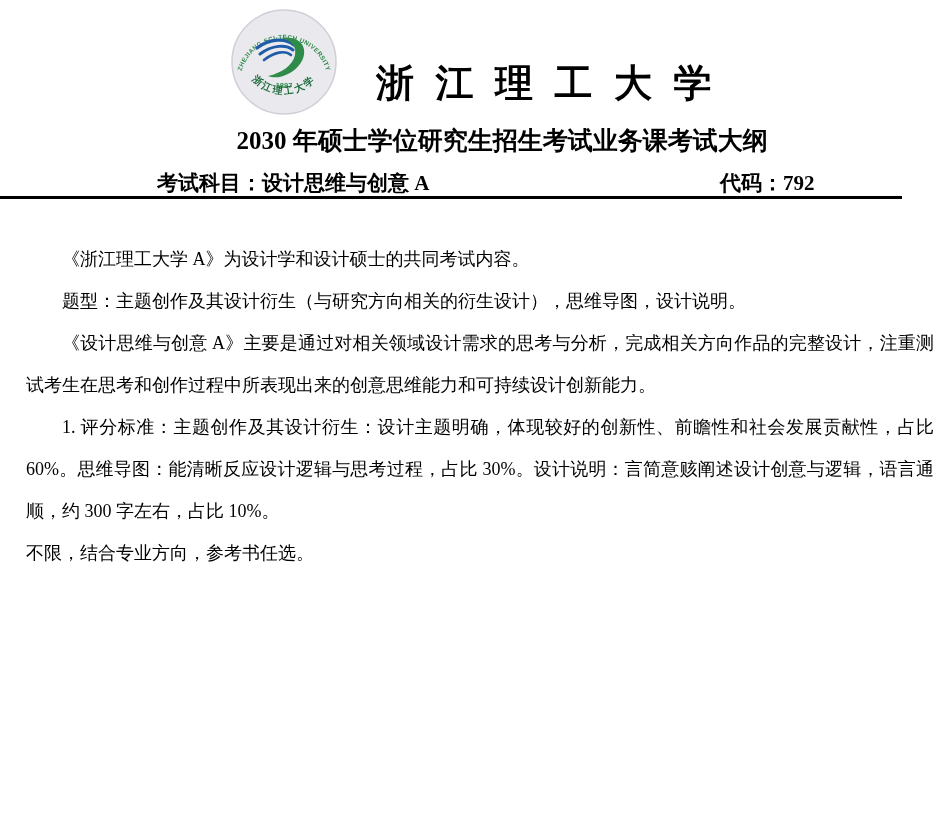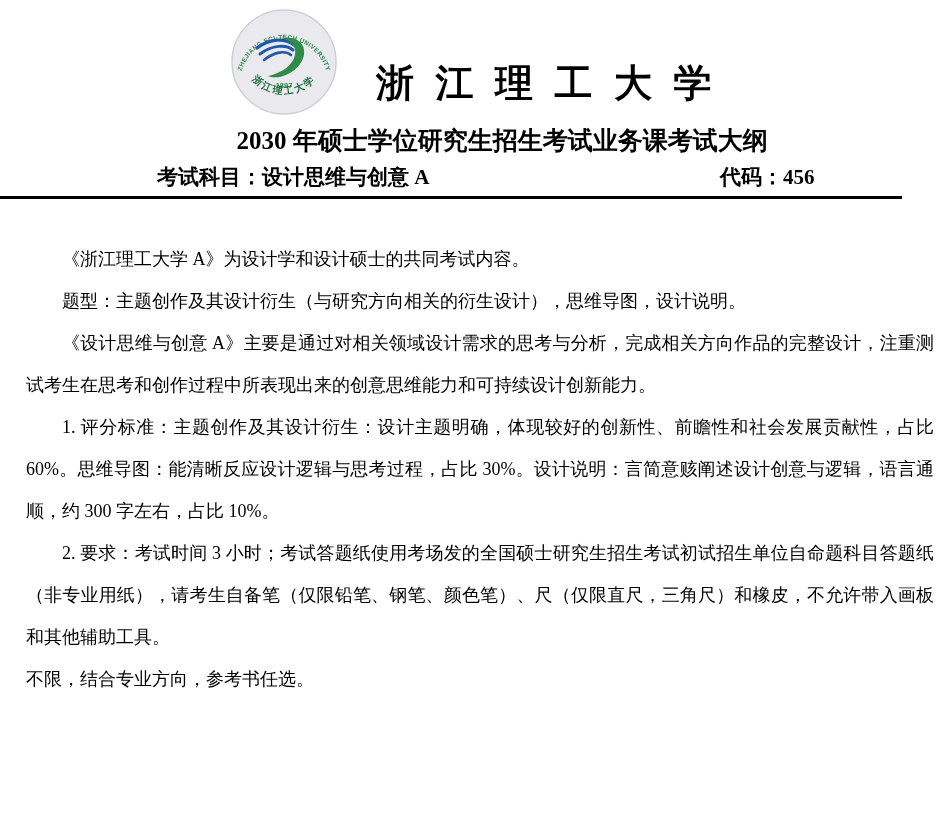--- a/index.html
+++ b/index.html
@@ -34,21 +34,21 @@
   .doc-title {
     position: absolute;
     left: 502px;
     top: 127px;
     transform: translateX(-50%);
     font-size: 25px;
     font-weight: bold;
     white-space: nowrap;
     line-height: 1.1;
   }
-  .subject-row { position: absolute; top: 163px; left: 0; width: 938px; height: 28px; text-align: right; }
+  .subject-row { position: absolute; top: 169px; left: 0; width: 938px; height: 28px; text-align: right; }
   .subject-label {
     position: absolute;
     left: 157px;
     top: 0;
     font-size: 21px;
     font-weight: bold;
     white-space: nowrap;
   }
   .code-label {
     position: absolute;
@@ -110,28 +110,27 @@
         <textPath href="#arcBottom" startOffset="50%" text-anchor="middle">浙江理工大学</textPath>
       </text>
     </svg>
 
     <div class="univ-name">浙 江 理 工 大 学</div>
 
     <div class="doc-title">2030 年硕士学位研究生招生考试业务课考试大纲</div>
 
     <div class="subject-row">
       <span class="subject-label">考试科目：设计思维与创意 A</span>
-      <span class="code-label">代码：456</span>
+      <span class="code-label">代码：792</span>
     </div>
 
     <div class="thick-rule"></div>
   </div>
 
   <div class="body-text">
     <p class="para">《浙江理工大学 A》为设计学和设计硕士的共同考试内容。</p>
     <p class="para">题型：主题创作及其设计衍生（与研究方向相关的衍生设计），思维导图，设计说明。</p>
     <p class="para">《设计思维与创意 A》主要是通过对相关领域设计需求的思考与分析，完成相关方向作品的完整设计，注重测试考生在思考和创作过程中所表现出来的创意思维能力和可持续设计创新能力。</p>
     <p class="para">1. 评分标准：主题创作及其设计衍生：设计主题明确，体现较好的创新性、前瞻性和社会发展贡献性，占比 60%。思维导图：能清晰反应设计逻辑与思考过程，占比 30%。设计说明：言简意赅阐述设计创意与逻辑，语言通顺，约 300 字左右，占比 10%。</p>
-    <p class="para">2. 要求：考试时间 3 小时；考试答题纸使用考场发的全国硕士研究生招生考试初试招生单位自命题科目答题纸（非专业用纸），请考生自备笔（仅限铅笔、钢笔、颜色笔）、尺（仅限直尺，三角尺）和橡皮，不允许带入画板和其他辅助工具。</p>
     <p class="para ref-note">不限，结合专业方向，参考书任选。</p>
   </div>
 
 </div>
 
 </body></html>

